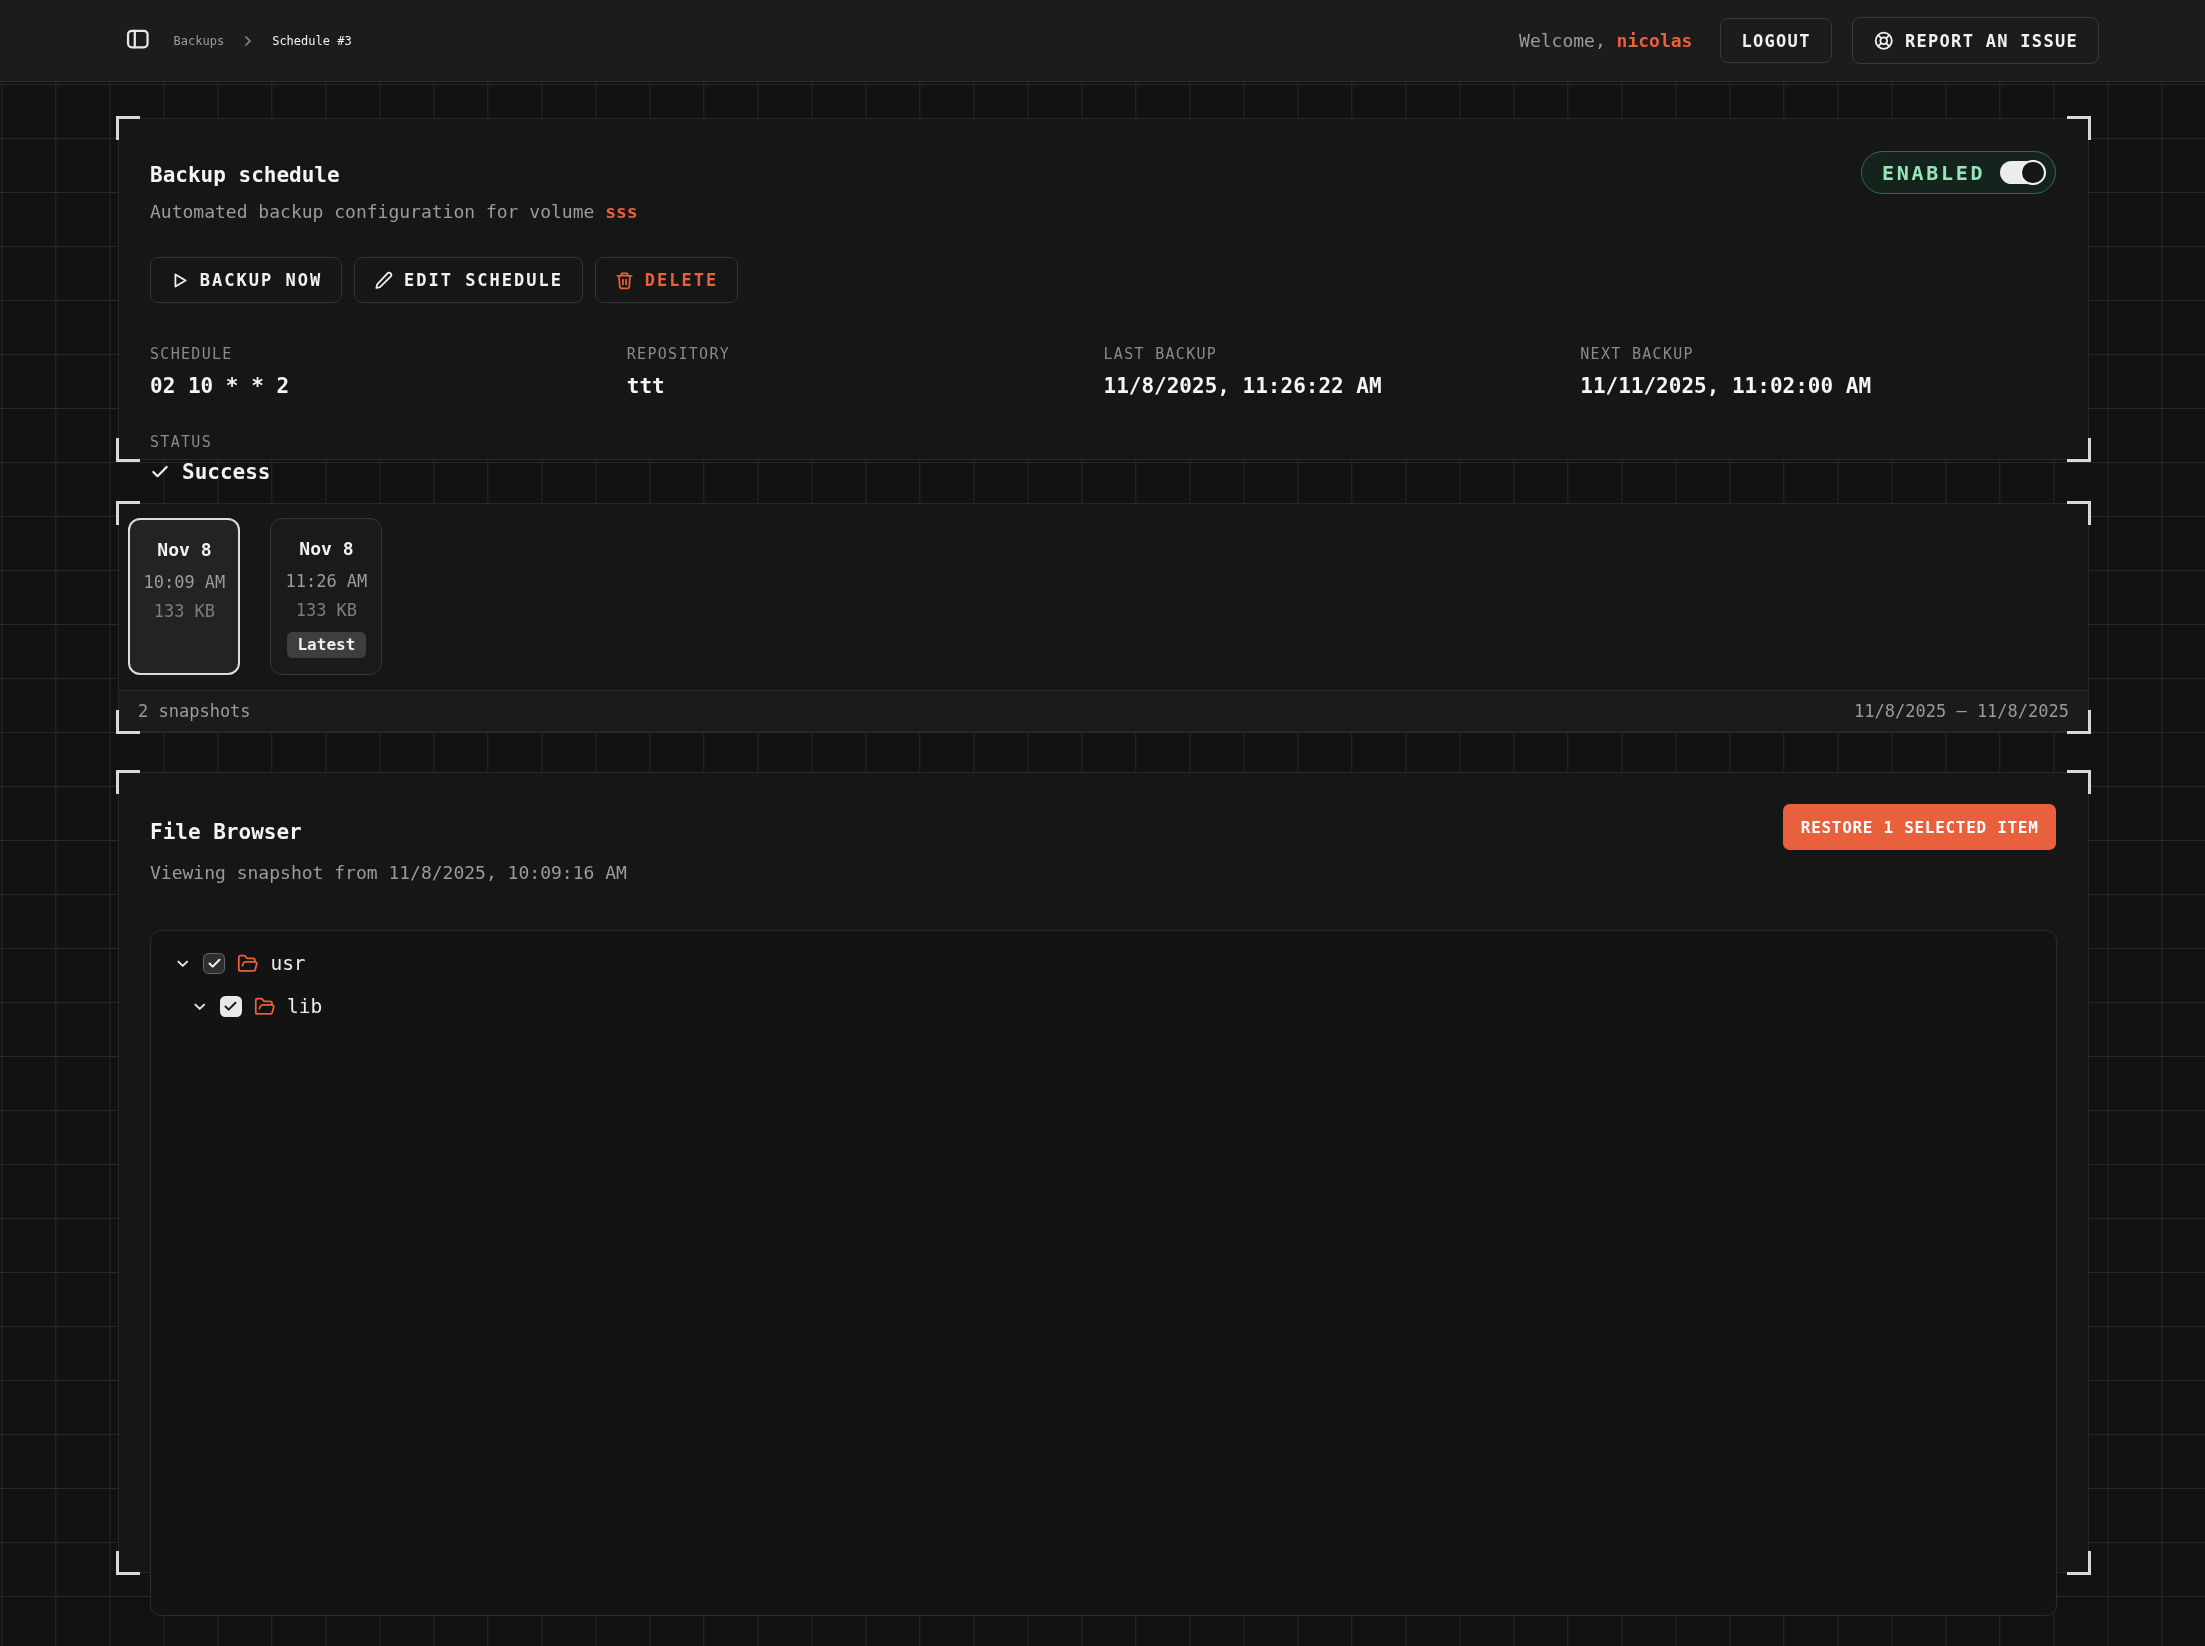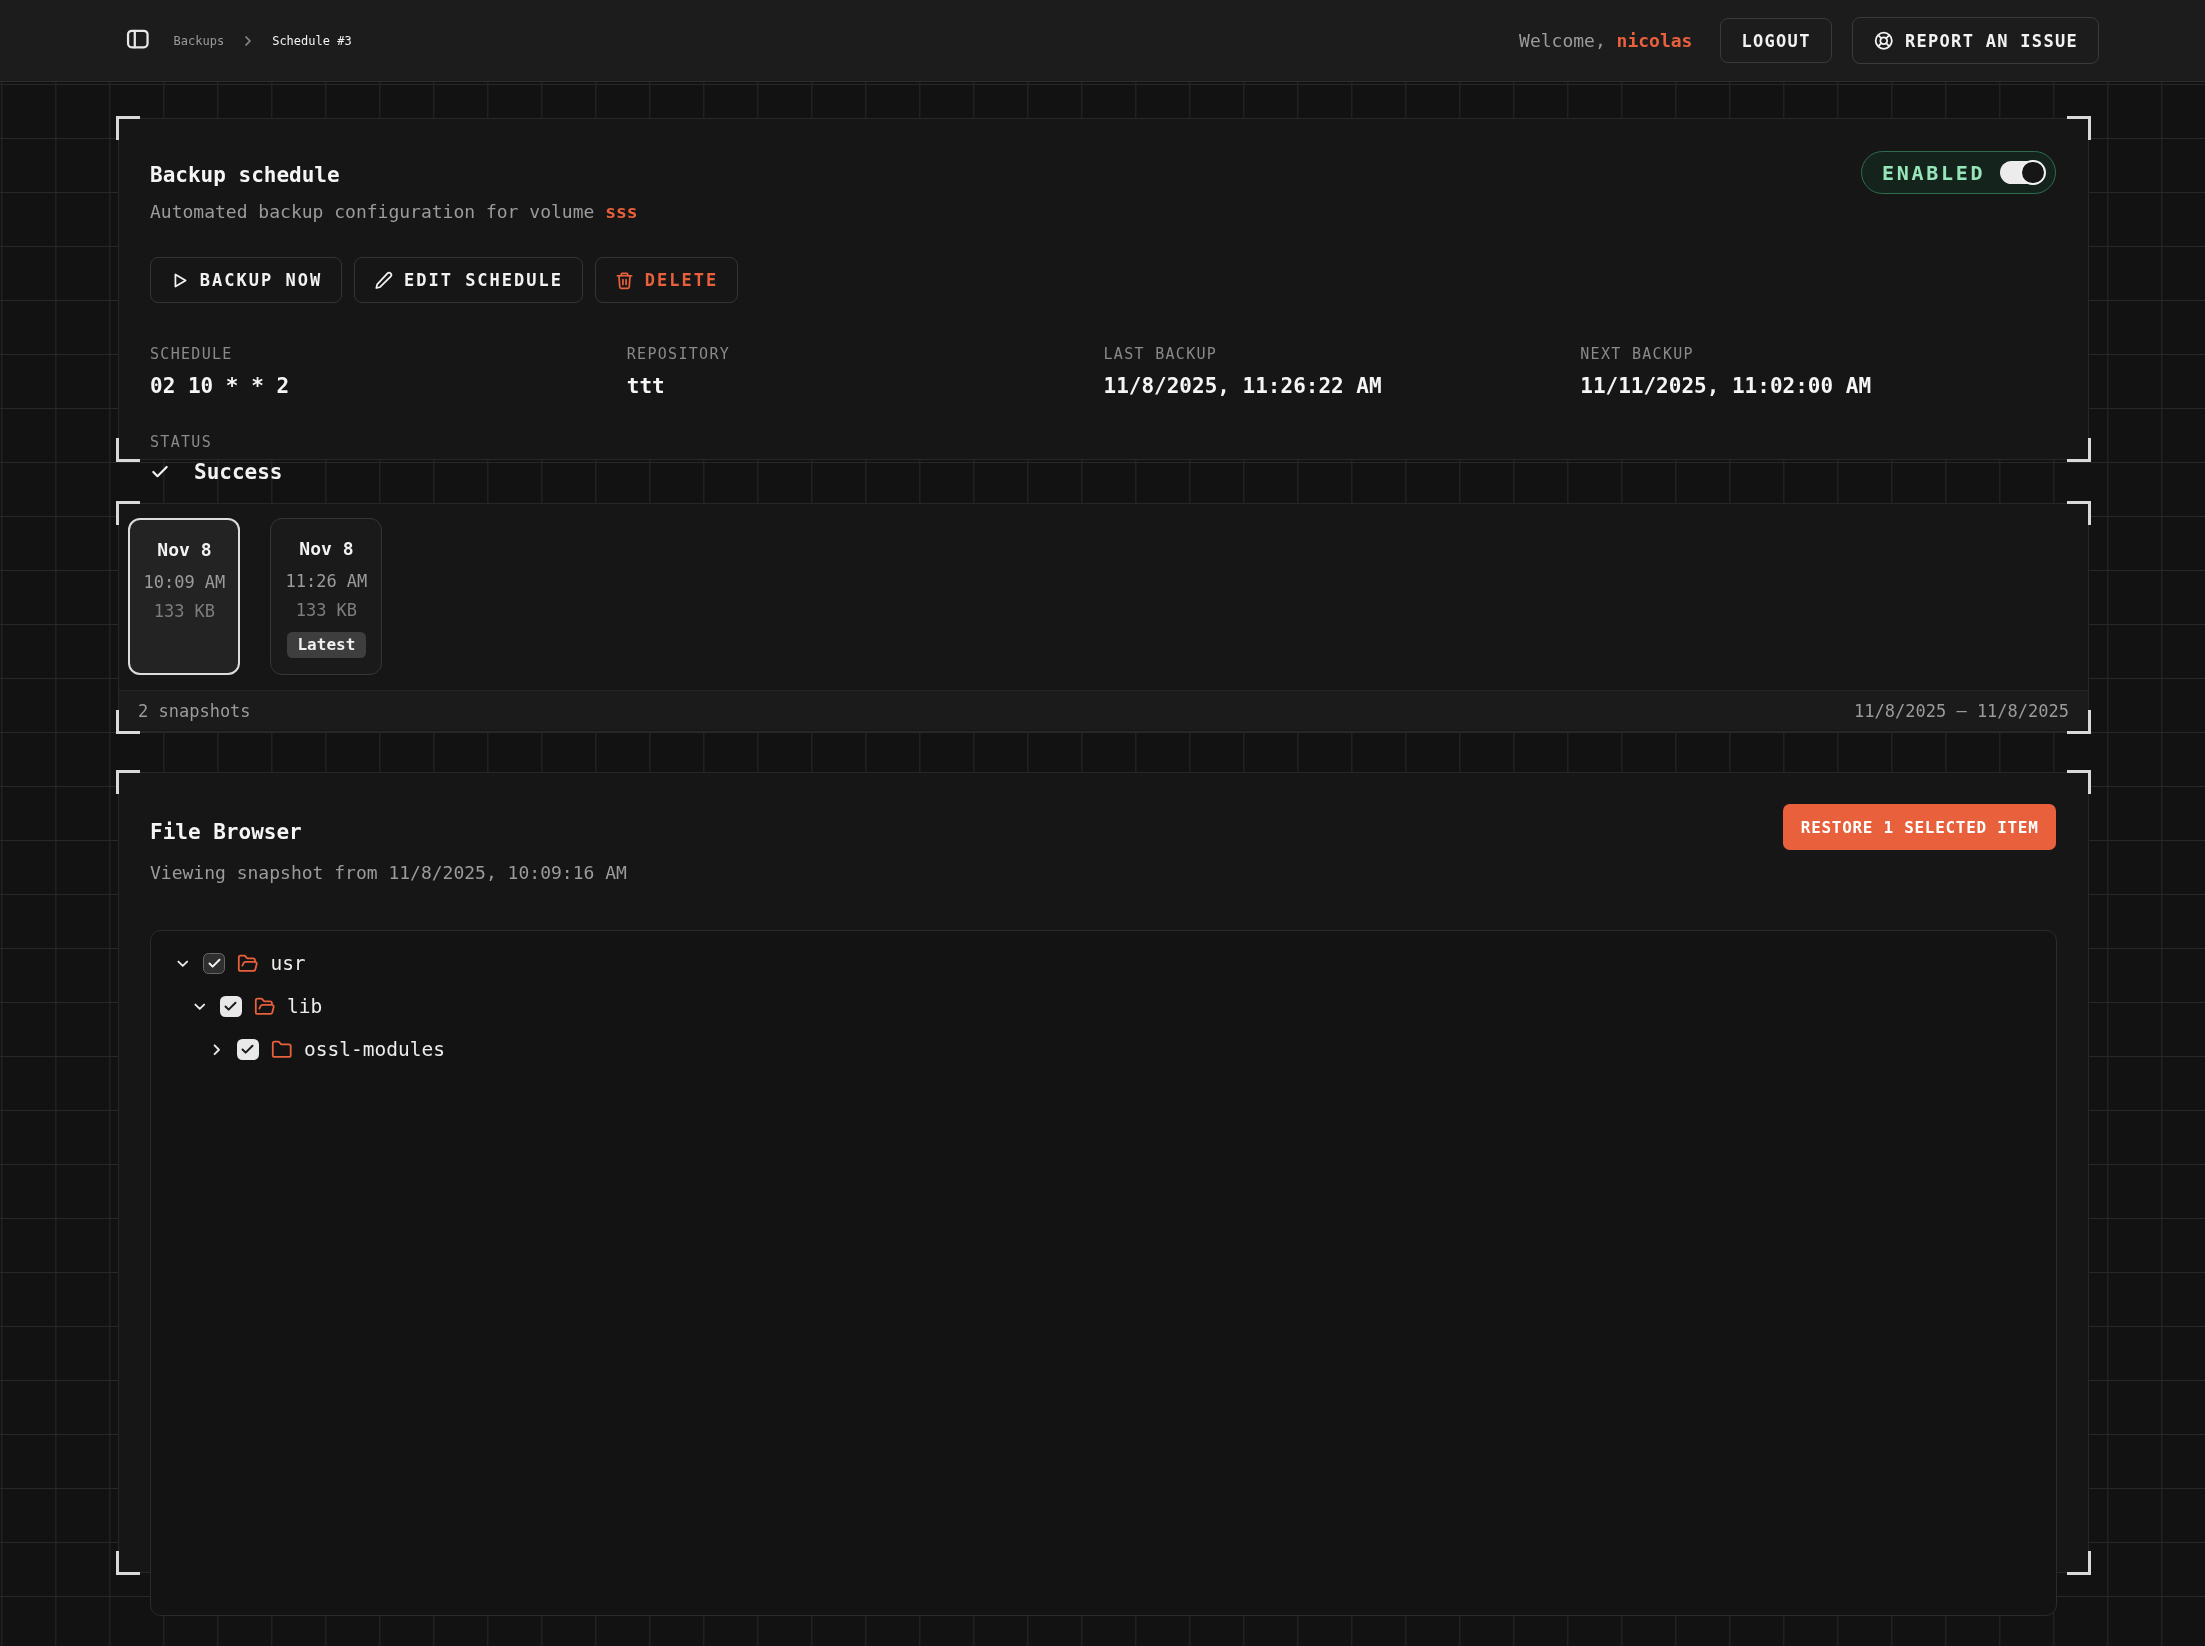--- a/index.html
+++ b/index.html
@@ -79,21 +79,21 @@
     display: inline-flex; align-items: center; gap: 10.8px;
     background: transparent; border: 1.3px solid #343434; border-radius: 8px;
     color: #f2f2f2; font-family: inherit; font-size: 17px; font-weight: bold;
     letter-spacing: 2px; padding: 12px 19px; cursor: pointer;
   }
   .act-btn.danger { color: #e8603c; }
   .stats-grid { display: grid; grid-template-columns: repeat(4, 1fr); margin-top: 42px; }
   .stat-label { font-size: 15px; letter-spacing: 1.3px; color: #8a8a8a; }
   .stat-value { margin-top: 10.8px; font-size: 21px; font-weight: bold; color: #f5f5f5; }
   .status-block { margin-top: 35px; }
-  .status-value { margin-top: 9.4px; display: flex; align-items: center; gap: 24px; font-size: 21px; font-weight: bold; }
+  .status-value { margin-top: 9.4px; display: flex; align-items: center; gap: 12px; font-size: 21px; font-weight: bold; }
 
   
   .card-snapshots { margin-top: 43px; height: 229px; }
   .snap-area { height: 186px; padding: 13.5px 9.4px; display: flex; gap: 30px; }
   .snap-card {
     width: 112px; height: 157px; border-radius: 12px;
     background: #1a1a1a; border: 1.3px solid #363636;
     display: flex; flex-direction: column; align-items: center;
     padding-top: 19px; cursor: pointer; flex: none;
   }
@@ -330,37 +330,19 @@
               </svg>
           </span>
           <span class="tree-folder">
             <svg width="21.5" height="21.5" viewBox="0 0 24 24" fill="none" stroke="currentColor" stroke-width="2" stroke-linecap="round" stroke-linejoin="round">
                 <path d="m6 14 1.5-2.9A2 2 0 0 1 9.24 10H20a2 2 0 0 1 1.94 2.5l-1.54 6a2 2 0 0 1-1.95 1.5H4a2 2 0 0 1-2-2V5a2 2 0 0 1 2-2h3.9a2 2 0 0 1 1.69.9l.81 1.2a2 2 0 0 0 1.67.9H18a2 2 0 0 1 2 2v2"></path>
               </svg>
           </span>
           <span class="tree-label">lib</span>
         </div>
 
-        <div class="tree-row" style="padding-left: 43px;">
-          <span class="tree-chevron">
-            <svg width="17.5" height="17.5" viewBox="0 0 24 24" fill="none" stroke="currentColor" stroke-width="2.6" stroke-linecap="round" stroke-linejoin="round">
-                <polyline points="9 6 15 12 9 18"></polyline>
-              </svg>
-          </span>
-          <span class="cbx light">
-            <svg width="15" height="15" viewBox="0 0 24 24" fill="none" stroke="currentColor" stroke-width="3.2" stroke-linecap="round" stroke-linejoin="round">
-                <polyline points="20 6 9 17 4 12"></polyline>
-              </svg>
-          </span>
-          <span class="tree-folder">
-            <svg width="21.5" height="21.5" viewBox="0 0 24 24" fill="none" stroke="currentColor" stroke-width="2" stroke-linecap="round" stroke-linejoin="round">
-                <path d="M20 20a2 2 0 0 0 2-2V8a2 2 0 0 0-2-2h-7.9a2 2 0 0 1-1.69-.9L9.6 3.9A2 2 0 0 0 7.93 3H4a2 2 0 0 0-2 2v13a2 2 0 0 0 2 2Z"></path>
-              </svg>
-          </span>
-          <span class="tree-label">ossl-modules</span>
-        </div>
 
       </div>
     </section>
 
   </div>
 </div>
 
 
 </body></html>

